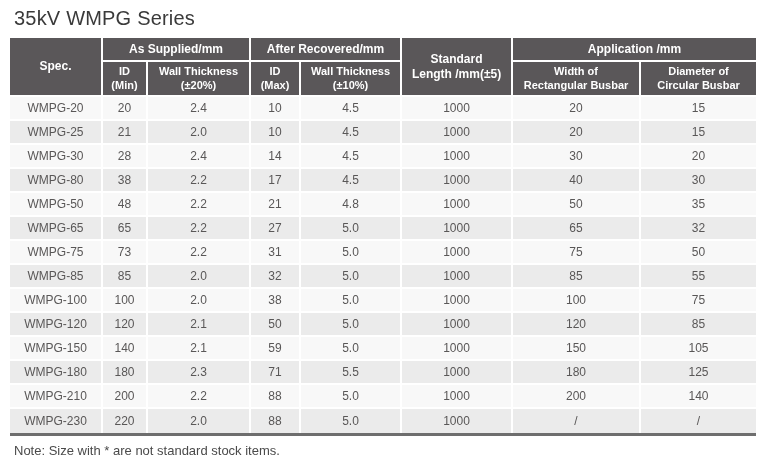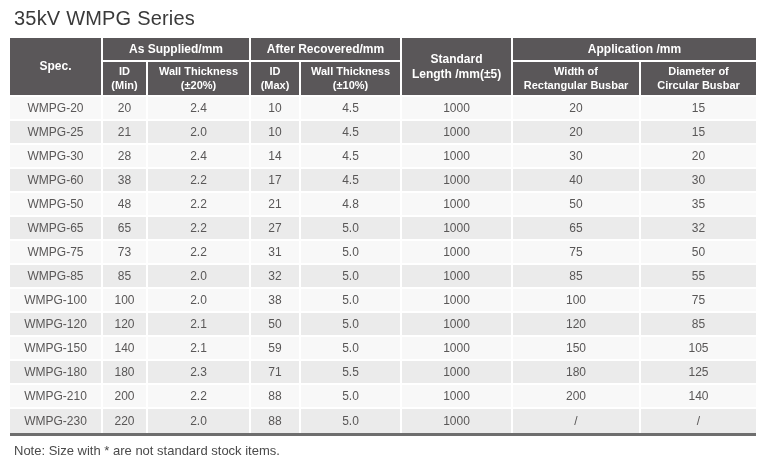--- a/index.html
+++ b/index.html
@@ -130,21 +130,21 @@
         <td>WMPG-30</td>
         <td>28</td>
         <td>2.4</td>
         <td>14</td>
         <td>4.5</td>
         <td>1000</td>
         <td>30</td>
         <td>20</td>
       </tr>
       <tr>
-        <td>WMPG-60</td>
+        <td>WMPG-80</td>
         <td>38</td>
         <td>2.2</td>
         <td>17</td>
         <td>4.5</td>
         <td>1000</td>
         <td>40</td>
         <td>30</td>
       </tr>
       <tr>
         <td>WMPG-50</td>

